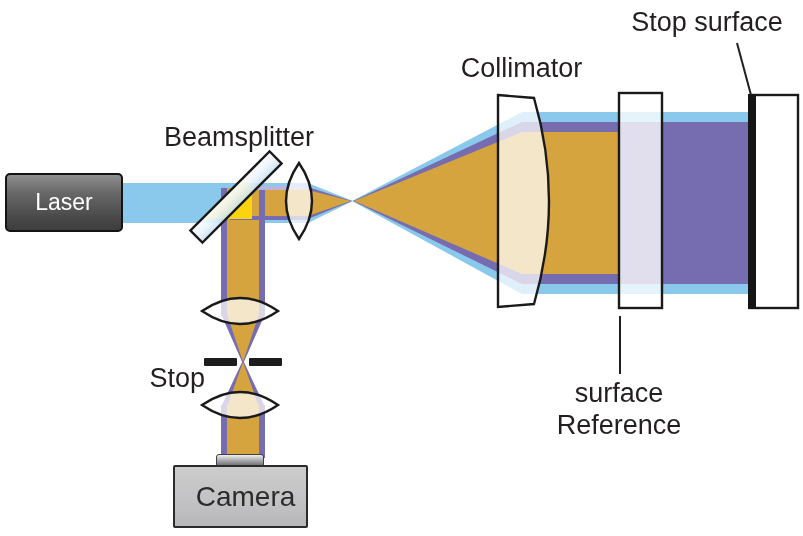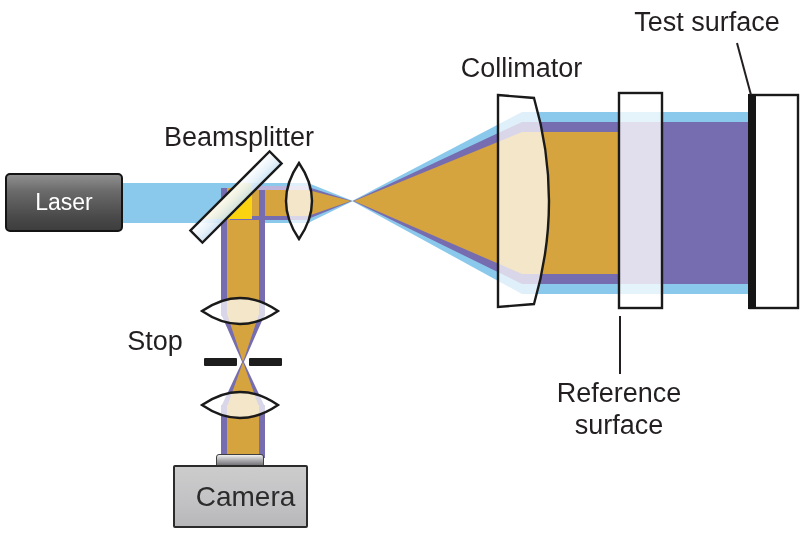--- a/index.html
+++ b/index.html
@@ -32,21 +32,21 @@
   .camera-box .label-in{font-size:28px;color:#2b2b2b;margin-left:10px;}
   .camera-mount{
     position:absolute;left:216px;top:454px;width:48px;height:14px;
     background:linear-gradient(180deg,#f1f1f1 0%,#aaaaae 45%,#5f5f64 100%);
     border:1.5px solid #3f3f3f;border-radius:3px;box-sizing:border-box;
   }
   .lbl-beamsplitter{left:150px;top:121px;width:178px;}
   .lbl-collimator{left:444px;top:52px;width:155px;}
   .lbl-test{left:622px;top:6px;width:170px;}
   .lbl-reference{left:543px;top:377px;width:152px;white-space:normal;}
-  .lbl-stop{left:105px;top:325px;width:100px;}
+  .lbl-stop{left:105px;top:362px;width:100px;text-align:right;}
 </style>
 </head>
 <body>
 
 <svg class="layer" width="803" height="536" viewBox="0 0 803 536">
   <defs>
     <linearGradient id="bsGrad" x1="0" y1="0" x2="0" y2="1">
       <stop offset="0" stop-color="#ffffff" stop-opacity="0.92"></stop>
       <stop offset="0.55" stop-color="#e8f2fa" stop-opacity="0.9"></stop>
       <stop offset="1" stop-color="#c8e0f2" stop-opacity="0.9"></stop>
@@ -110,18 +110,18 @@
   <span class="label-in">Laser</span>
 </div>
 
 <div class="camera-mount"></div>
 <div class="camera-box">
   <span class="label-in">Camera</span>
 </div>
 
 <div class="label lbl-beamsplitter">Beamsplitter</div>
 <div class="label lbl-collimator">Collimator</div>
-<div class="label lbl-test">Test surface</div>
+<div class="label lbl-test">Stop surface</div>
 <div class="label lbl-reference">
+  <div>surface</div>
   <div>Reference</div>
-  <div>surface</div>
 </div>
 <div class="label lbl-stop">Stop</div>
 
 </body></html>

